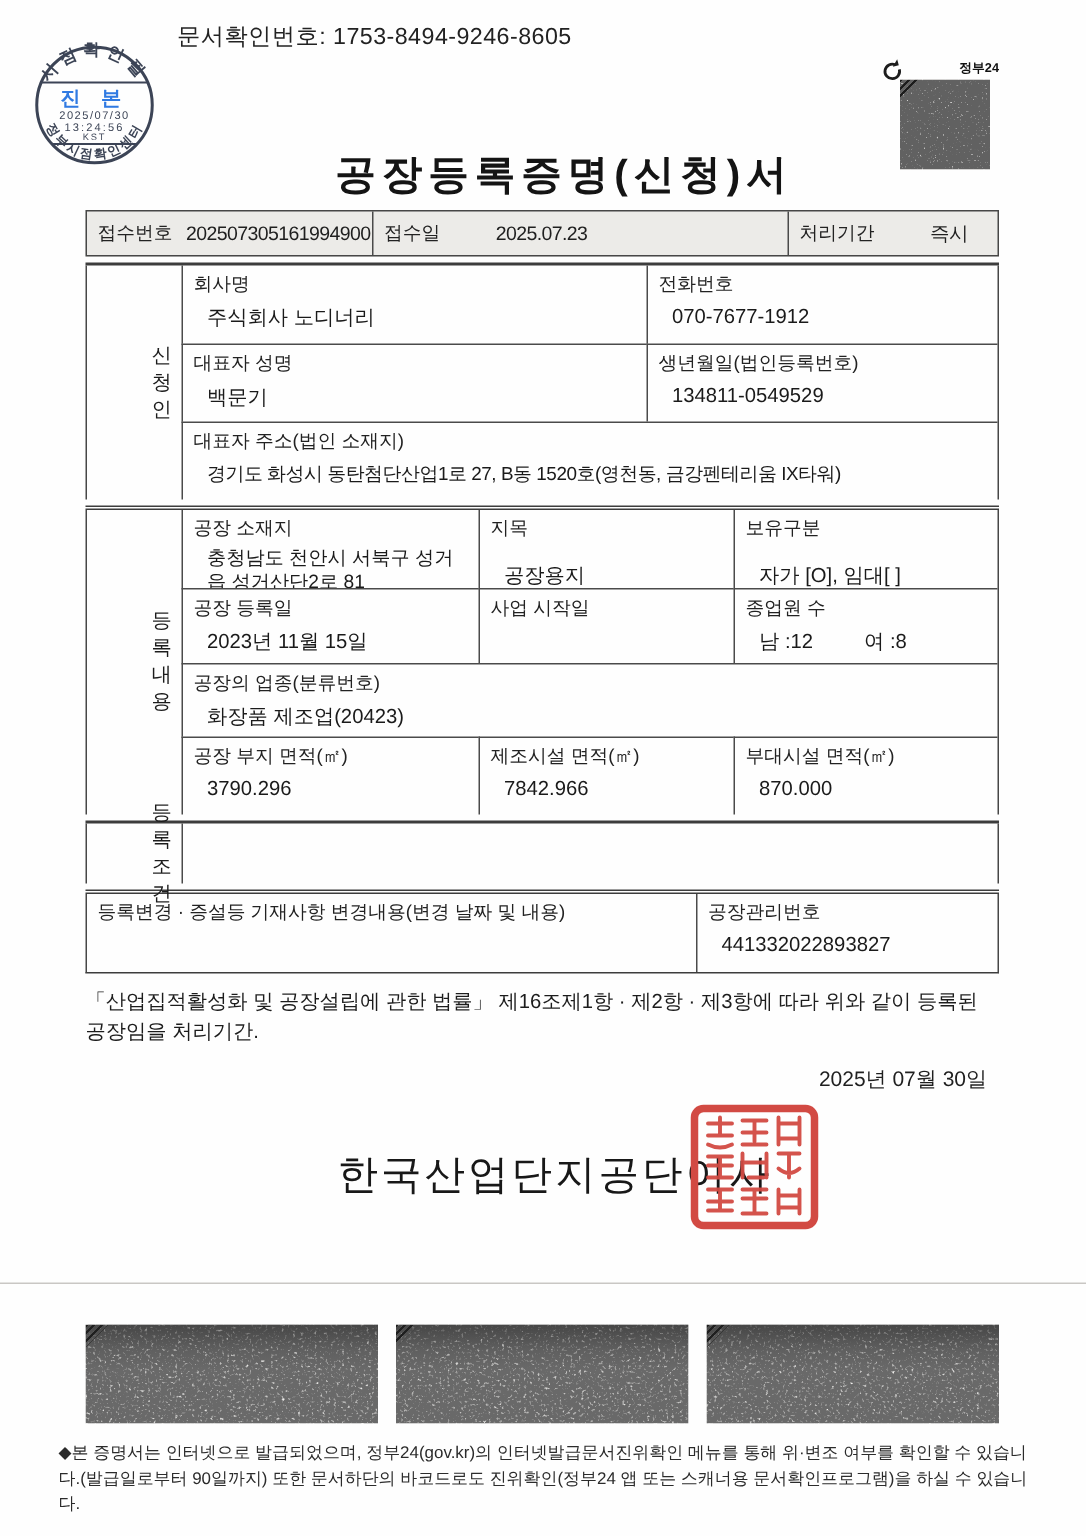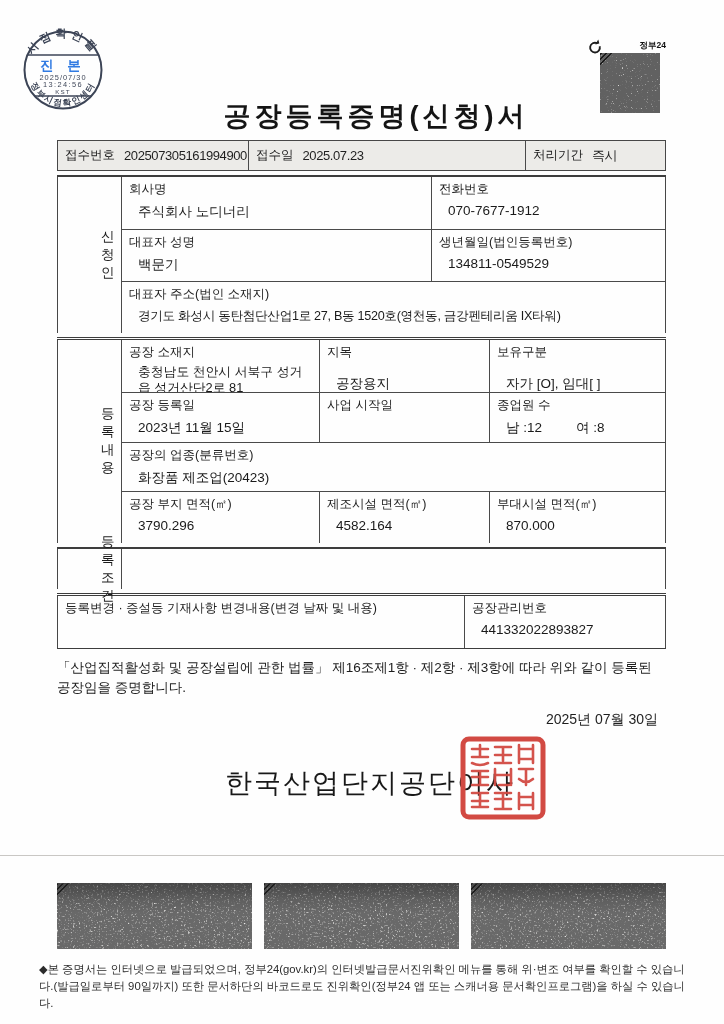--- a/index.html
+++ b/index.html
@@ -23,21 +23,21 @@
 
   
   .content { position:absolute; left:57px; top:140px; width:609px; }
   .bcol { border-left:1.2px solid #4a4a4a; }
   .lbl { font-size:12.5px; color:#222; padding:4px 7px 0; white-space:nowrap; }
   .val { font-size:13.5px; color:#1a1a1a; padding:5px 6px 0 16px; white-space:nowrap; }
 
   .receipt { display:grid; grid-template-columns:190px 277px 1fr; height:31px;
              border:1.3px solid #474747; background:#ecebe8; }
   .receipt .cell { display:flex; align-items:center; padding:0 7px; }
-  .receipt .cell + .cell { border-left:1.2px solid #4a4a4a; }
+  .receipt .cell + .cell { border-left:1.2px solid #4a4a4a;gap:28px; }
   .receipt .lbl { padding:0; }
   .receipt .rval { font-size:13px; letter-spacing:-.4px; margin-left:9px; white-space:nowrap; }
 
   .dblrule { height:2.4px; border-top:1.7px solid #3d3d3d; border-bottom:1.4px solid #3d3d3d; margin-top:4px; }
 
   .sec { display:grid; border-left:1.3px solid #474747; border-right:1.3px solid #474747; }
   .sec-label { display:flex; align-items:center; justify-content:center; font-size:13.5px; letter-spacing:1px; color:#1c1c1c;margin-left:43px; }
   .cell { overflow:hidden; }
   .bt { border-top:1.2px solid #4a4a4a; }
 
@@ -103,20 +103,21 @@
       <text x="47" y="61" text-anchor="middle" font-size="7.4" fill="#2c3548" letter-spacing="1.4">13:24:56</text>
       <text x="47" y="67.5" text-anchor="middle" font-size="6.2" fill="#2c3548" letter-spacing="1.2">KST</text>
       <line x1="19" y1="70" x2="75" y2="70" stroke="#2c3548" stroke-width="1.3"></line>
       <path id="arcB" d="M 13,51 A 34.5,34.5 0 0 0 81,51" fill="none"></path>
       <text font-size="8.6" font-weight="bold" fill="#2c3548" letter-spacing="1.6">
         <textPath href="#arcB" startOffset="50%" text-anchor="middle">정부시점확인센터</textPath>
       </text>
     </svg>
   </div>
 
+  <div class="doc-no">문서확인번호: 1753-8494-9246-8605</div>
 
   <div class="qr-wrap">
     <div class="qr-head">
       <span class="qr-icon">
         <svg width="15" height="15" viewBox="0 0 16 16">
           <path d="M13.2 8a5.2 5.2 0 1 1-1.9-4" fill="none" stroke="#1d1d1d" stroke-width="2"></path>
           <path d="M13.6 0.6 v4.4 h-4.4 z" fill="#1d1d1d"></path>
         </svg>
       </span>
       <span class="qr-label">정부24</span>
@@ -209,21 +210,21 @@
       <div class="cell bcol bt" style="grid-column:2/5">
         <div class="lbl">공장의 업종(분류번호)</div>
         <div class="val">화장품 제조업(20423)</div>
       </div>
       <div class="cell bcol bt">
         <div class="lbl">공장 부지 면적(㎡)</div>
         <div class="val">3790.296</div>
       </div>
       <div class="cell bcol bt">
         <div class="lbl">제조시설 면적(㎡)</div>
-        <div class="val">4582.164</div>
+        <div class="val">7842.966</div>
       </div>
       <div class="cell bcol bt">
         <div class="lbl">부대시설 면적(㎡)</div>
         <div class="val">870.000</div>
       </div>
     </div>
 
     <div class="dblrule"></div>
 
     <div class="sec condition">
@@ -239,21 +240,21 @@
       <div class="cell">
         <div class="lbl">등록변경 · 증설등 기재사항 변경내용(변경 날짜 및 내용)</div>
         <div class="val"></div>
       </div>
       <div class="cell bcol">
         <div class="lbl">공장관리번호</div>
         <div class="val">441332022893827</div>
       </div>
     </div>
 
-    <div class="statement">「산업집적활성화 및 공장설립에 관한 법률」 제16조제1항 · 제2항 · 제3항에 따라 위와 같이 등록된 공장임을 증명합니다.</div>
+    <div class="statement">「산업집적활성화 및 공장설립에 관한 법률」 제16조제1항 · 제2항 · 제3항에 따라 위와 같이 등록된 공장임을 처리기간.</div>
     <div class="cert-date">2025년 07월 30일</div>
 
     <div class="issuer-area">
       <div class="issuer-name">한국산업단지공단이사</div>
       <div class="seal">
         <svg width="88" height="86" viewBox="0 0 88 86">
           <rect x="4" y="4" width="80" height="78" rx="6" fill="none" stroke="#d24a43" stroke-width="5"></rect>
           <g stroke="#d24a43" fill="none" stroke-width="2.6" stroke-linecap="round" opacity=".95">
             <path d="M13,14 h16 M21,10 v12 M13,22 h16 M13,28 q8,4 16,0"></path>
             <path d="M36,12 h16 M44,12 v14 M36,20 h16 M36,28 h16"></path>

